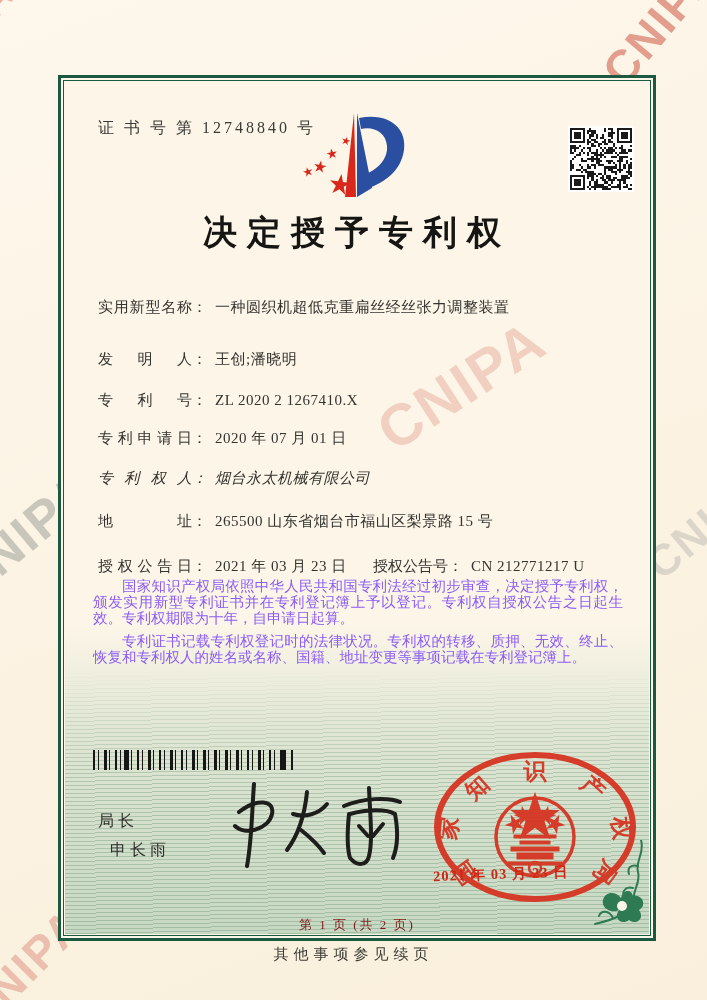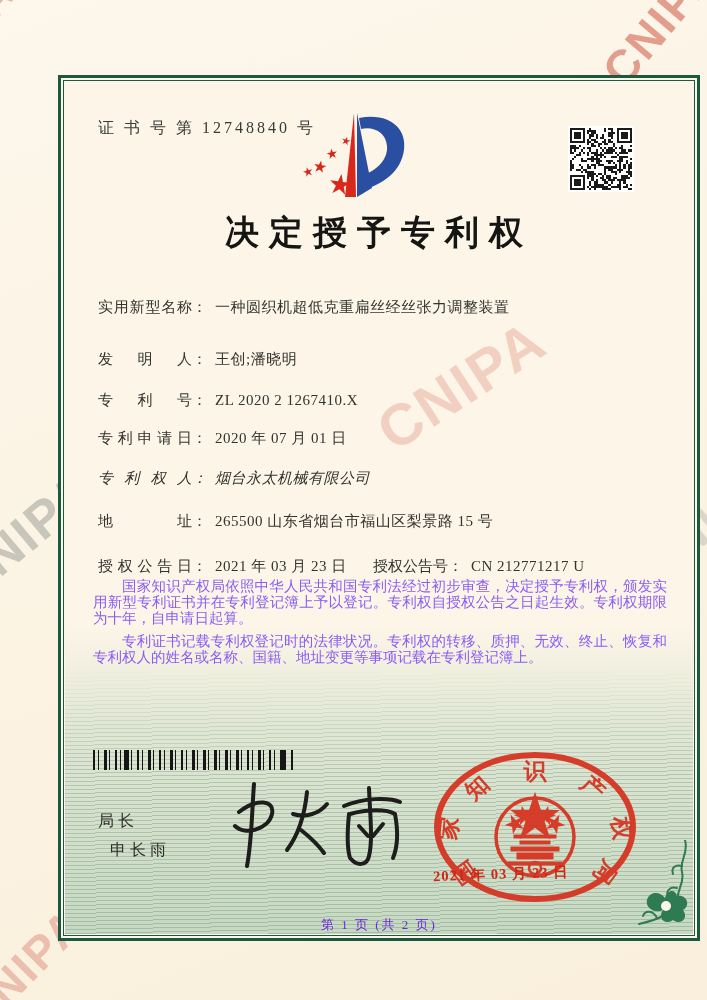--- a/index.html
+++ b/index.html
@@ -10,21 +10,21 @@
         font-weight:bold;letter-spacing:2px;transform-origin:left center;
         pointer-events:none;white-space:nowrap;z-index:0;}
   .wm-tr{left:612px;top:52px;font-size:46px;color:rgba(201,70,48,0.50);transform:rotate(-50deg);}
   .wm-tl{left:-86px;top:70px;font-size:44px;color:rgba(201,70,48,0.38);transform:rotate(-50deg);}
   .wm-center{left:383px;top:402px;font-size:58px;color:rgba(224,146,130,0.38);transform:rotate(-33deg);z-index:2;}
   .wm-left{left:-42px;top:560px;font-size:52px;color:rgba(125,130,125,0.40);transform:rotate(-40deg);}
   .wm-right{left:652px;top:545px;font-size:44px;color:rgba(150,150,150,0.30);transform:rotate(-40deg);}
   .wm-bl{left:-30px;top:995px;font-size:46px;color:rgba(220,140,125,0.50);transform:rotate(-45deg);}
 
   .cert{position:absolute;left:58px;top:75px;width:592px;height:860px;
-        border:3px solid #1b5a41;background:#fdf6e8;z-index:1;padding-left:44px;}
+        border:3px solid #1b5a41;background:#fdf6e8;z-index:1;}
   .cert-inner{position:absolute;inset:2px;border:1px solid #1b5a41;}
   .guilloche-tint{position:absolute;left:4px;right:4px;bottom:4px;height:310px;
         background:linear-gradient(180deg,rgba(203,220,198,0) 0%,rgba(199,217,194,0.55) 35%,rgba(189,211,187,0.85) 100%);}
   .guilloche-lines{position:absolute;left:4px;right:4px;bottom:4px;height:265px;
         background:repeating-linear-gradient(179deg,rgba(70,120,90,0.28) 0 1px,rgba(0,0,0,0) 1px 4px);
         -webkit-mask-image:linear-gradient(180deg,transparent,#000 40%);
         mask-image:linear-gradient(180deg,transparent,#000 40%);}
 
   .cert-no{position:absolute;left:37px;top:40px;font-size:16px;letter-spacing:3px;color:#3a3a36;}
   .logo{position:absolute;left:230px;top:30px;width:135px;height:95px;}
@@ -55,21 +55,21 @@
   .signature{position:absolute;left:140px;top:698px;width:215px;height:100px;}
 
   .seal{position:absolute;left:368px;top:668px;width:212px;height:162px;opacity:0.92;}
   .seal svg{width:100%;height:100%;}
   .seal-ring-text text{font-size:23px;font-weight:bold;font-family:"Liberation Serif",serif;}
   .seal-date{position:absolute;left:372px;top:786px;width:180px;font-size:14.5px;font-weight:bold;
         color:#cf2715;letter-spacing:1px;transform:rotate(-2deg);white-space:nowrap;z-index:3;}
 
   .ornament{position:absolute;right:6px;bottom:6px;width:64px;height:92px;}
   .page-info{position:absolute;left:0;right:0;top:838px;text-align:center;font-size:13px;
-        letter-spacing:2px;color:#6d28d9;}
+        letter-spacing:2px;color:#7f1d1d;}
   .continuation{position:absolute;left:0;right:0;top:945px;text-align:center;font-size:15px;
         letter-spacing:5px;color:#3b3b35;z-index:2;}
 </style>
 </head>
 <body>
 
 <div class="page">
 
   <div class="watermark wm-tr">CNIPA</div>
   <div class="watermark wm-tl">CNIPA</div>
@@ -509,13 +509,14 @@
         <path d="M50,48 C42,46 38,52 42,58"></path>
         <path d="M30,78 C26,70 18,70 16,76"></path>
       </g>
       <path d="M38,58 C32,50 22,52 20,60 C18,68 28,74 36,70 C30,78 38,86 46,80 C54,86 62,78 56,70 C64,66 60,54 50,56 C48,48 40,50 38,58 Z" fill="#2e7a52"></path>
       <circle cx="39" cy="66" r="5" fill="#fdf6e8"></circle>
     </svg>
 
     <div class="page-info">第 1 页 (共 2 页)</div>
   </div>
 
+  <div class="continuation">其他事项参见续页</div>
 </div>
 
 </body></html>

